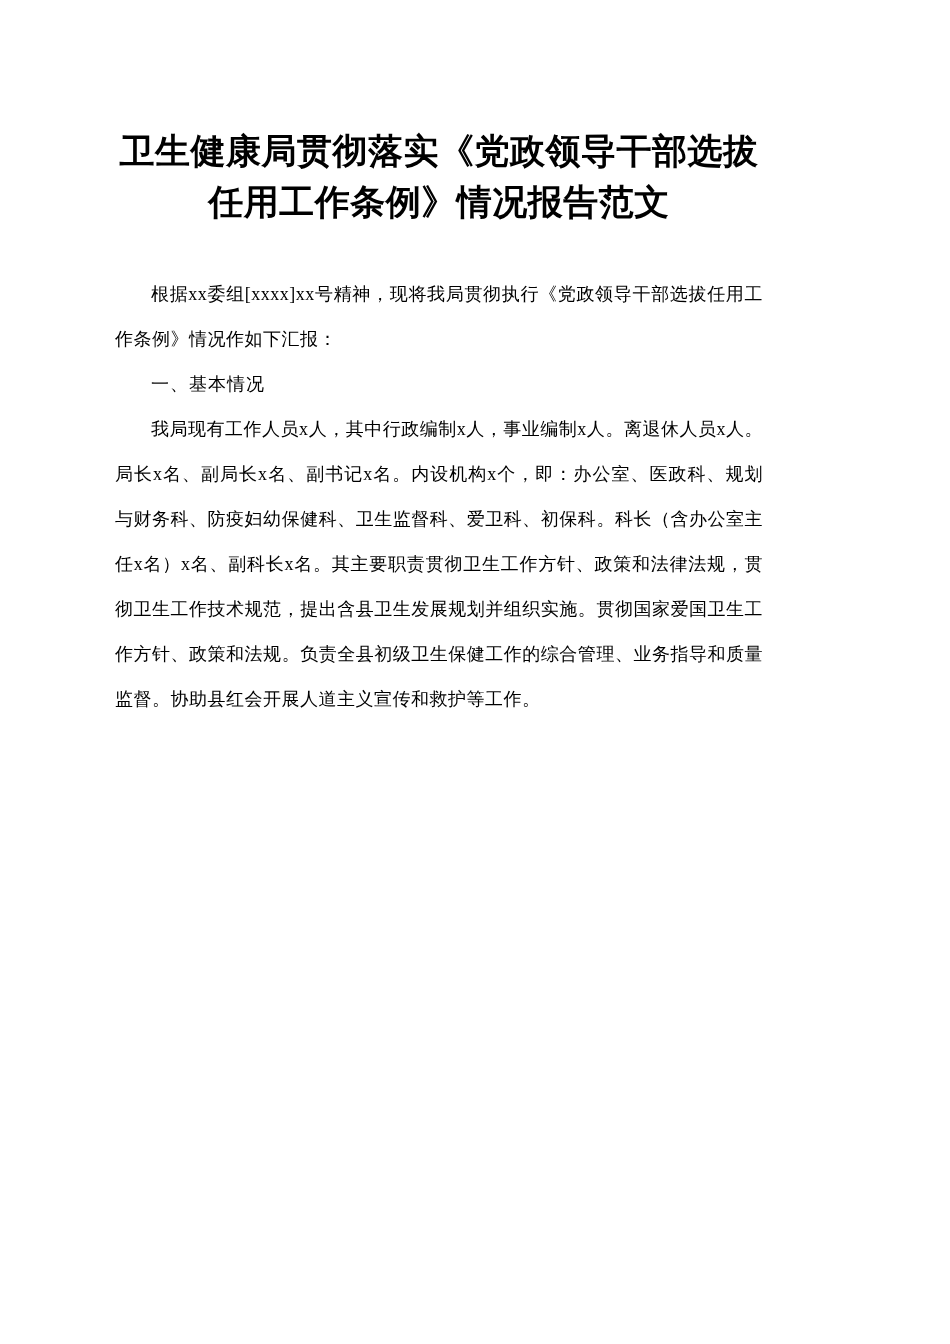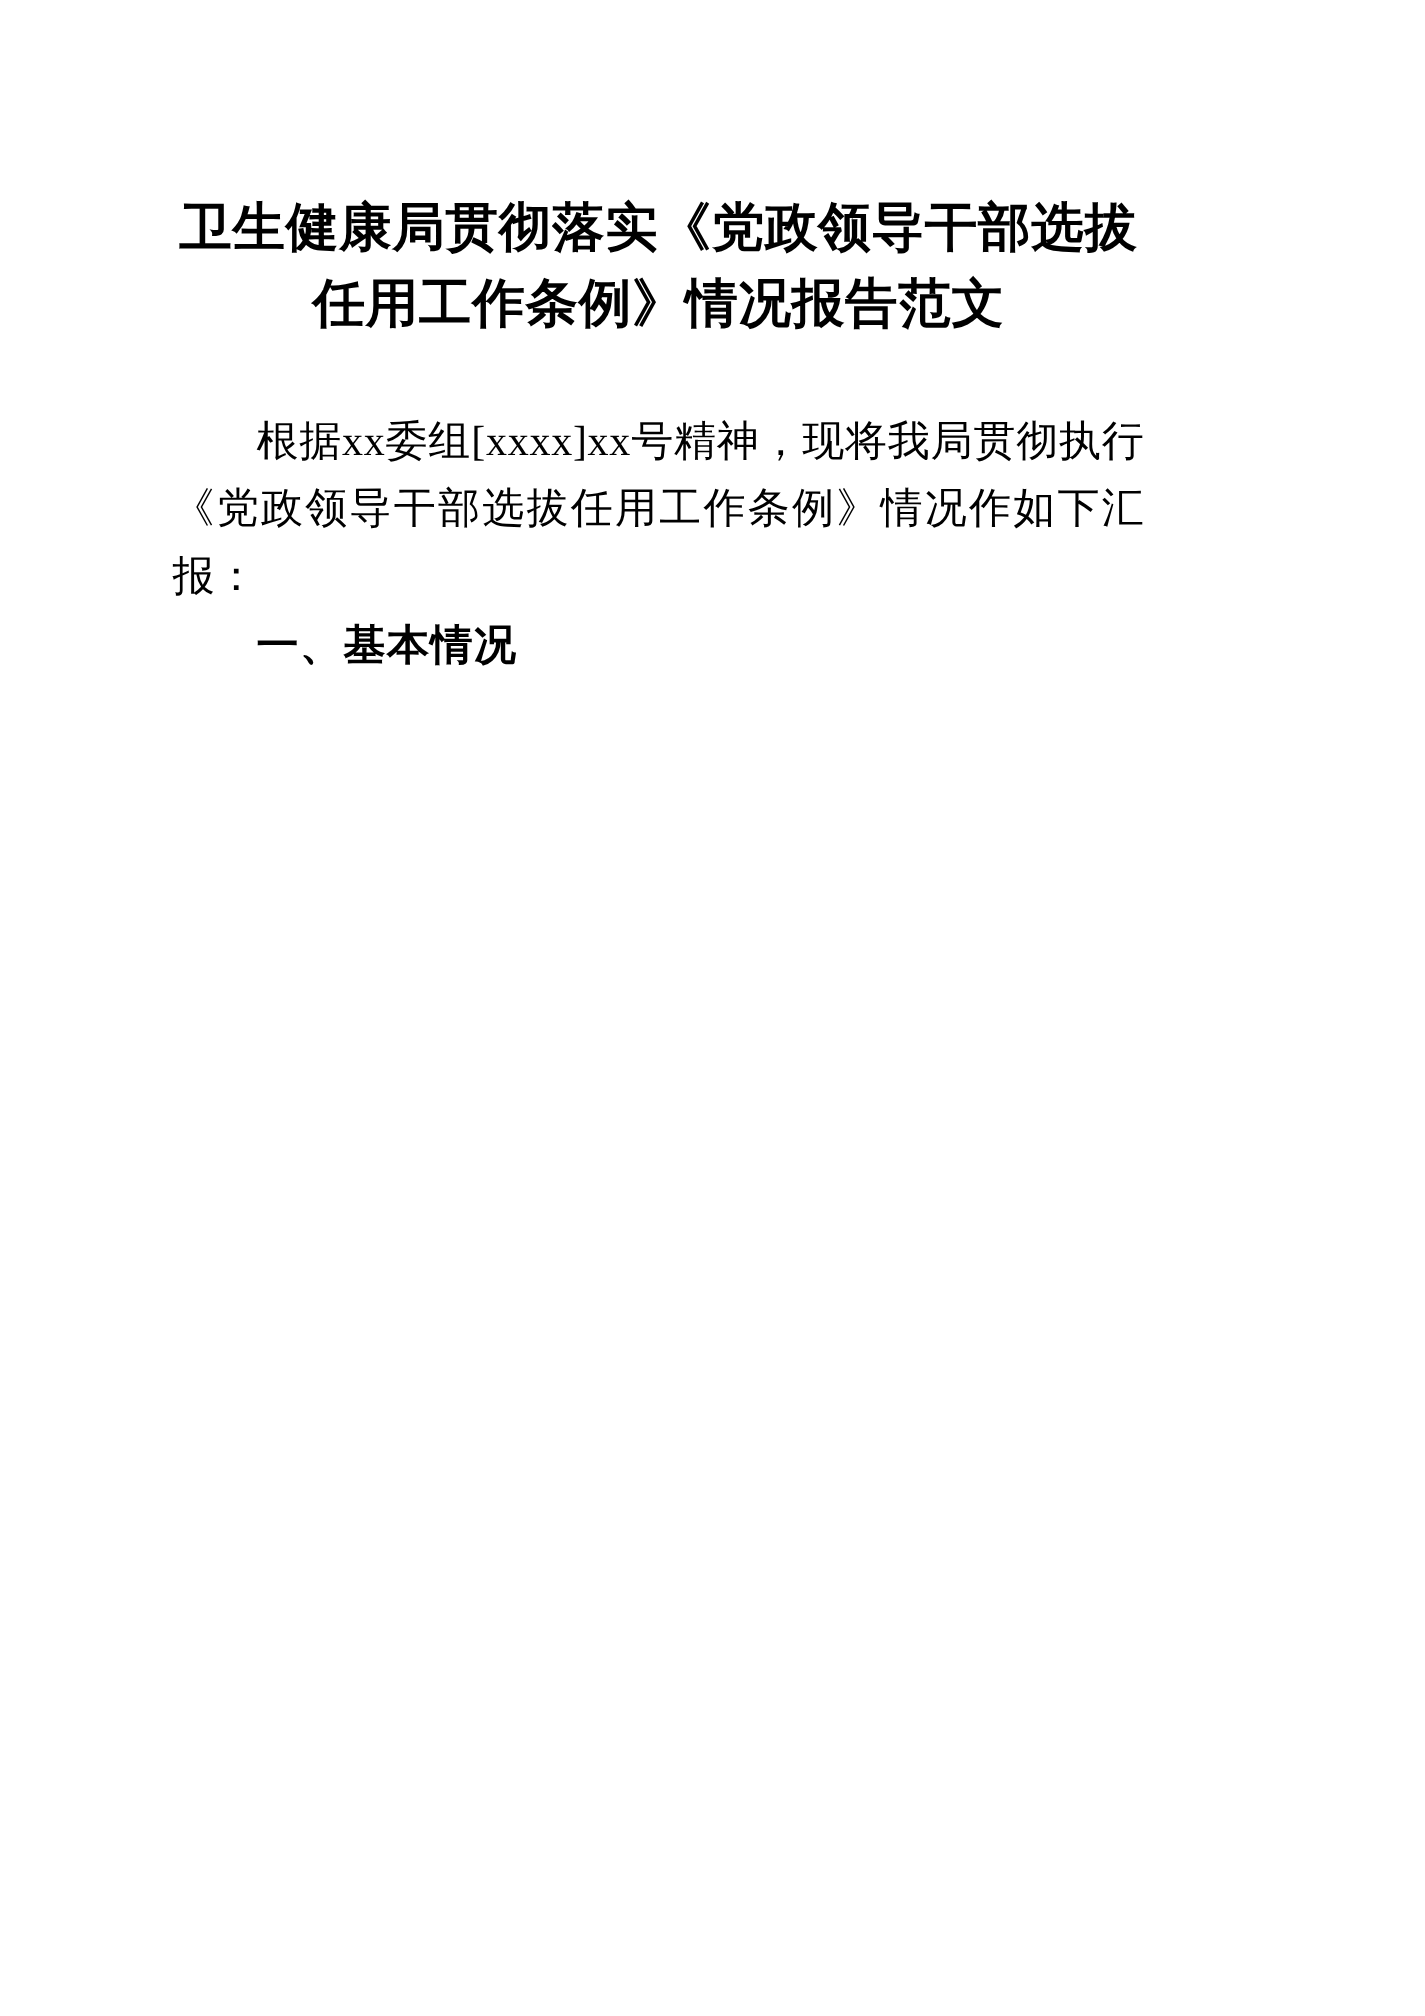--- a/index.html
+++ b/index.html
@@ -22,38 +22,39 @@
     margin: 0 0 44px 0;
     font-size: 35px;
     line-height: 51px;
     font-weight: 700;
     text-align: center;
     font-family: "Liberation Serif", serif;
     letter-spacing: 0.5px;
   }
   .para {
     margin: 0;
-    font-size: 28px;
+    font-size: 18px;
     line-height: 45px;
     text-align: justify;
     text-justify: inter-character;
     text-indent: 2em;
     letter-spacing: 0.5px;
     word-break: break-all;
   }
   .para.heading {
-    font-weight: 700;
+    font-weight: 400;
     font-family: "Liberation Sans", sans-serif;
     letter-spacing: 1px;
   }
 </style>
 </head>
 <body>
 
 <div class="page">
   <h1 class="doc-title">卫生健康局贯彻落实《党政领导干部选拔任用工作条例》情况报告范文</h1>
 
   <p class="para">根据xx委组[xxxx]xx号精神，现将我局贯彻执行《党政领导干部选拔任用工作条例》情况作如下汇报：</p>
 
   <p class="para heading">一、基本情况</p>
 
+  <p class="para">我局现有工作人员x人，其中行政编制x人，事业编制x人。离退休人员x人。局长x名、副局长x名、副书记x名。内设机构x个，即：办公室、医政科、规划与财务科、防疫妇幼保健科、卫生监督科、爱卫科、初保科。科长（含办公室主任x名）x名、副科长x名。其主要职责贯彻卫生工作方针、政策和法律法规，贯彻卫生工作技术规范，提出含县卫生发展规划并组织实施。贯彻国家爱国卫生工作方针、政策和法规。负责全县初级卫生保健工作的综合管理、业务指导和质量监督。协助县红会开展人道主义宣传和救护等工作。</p>
 
 </div>
 
 </body></html>

